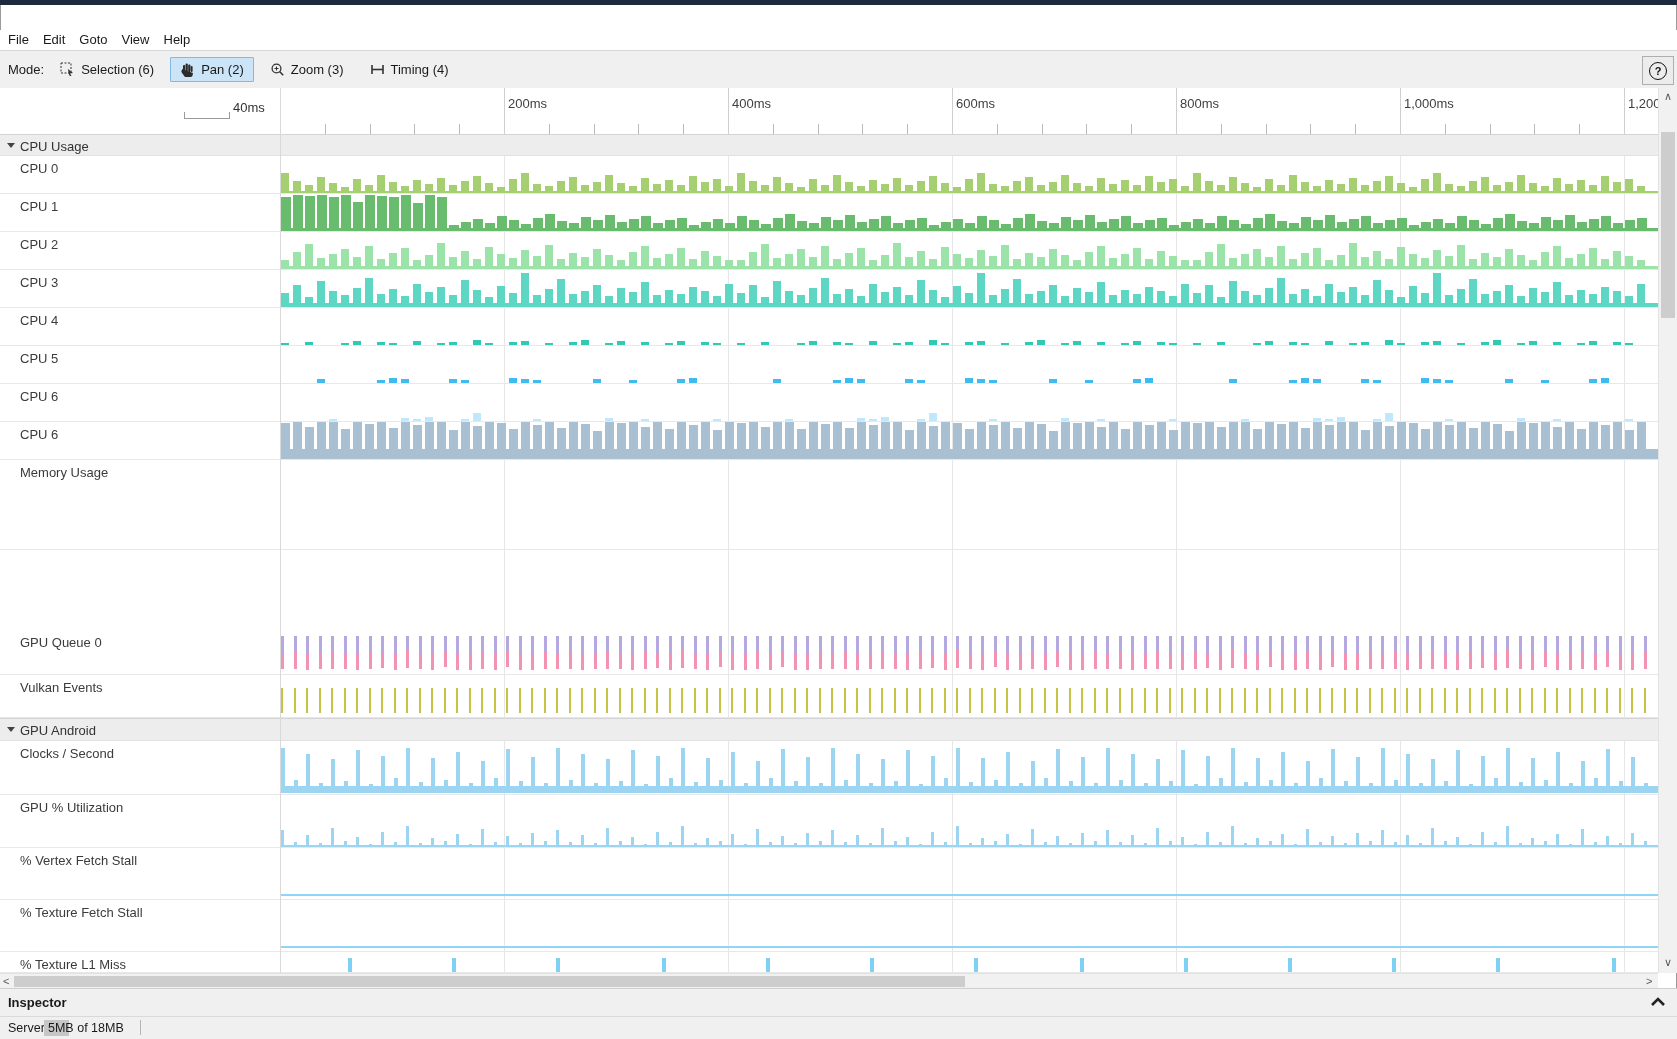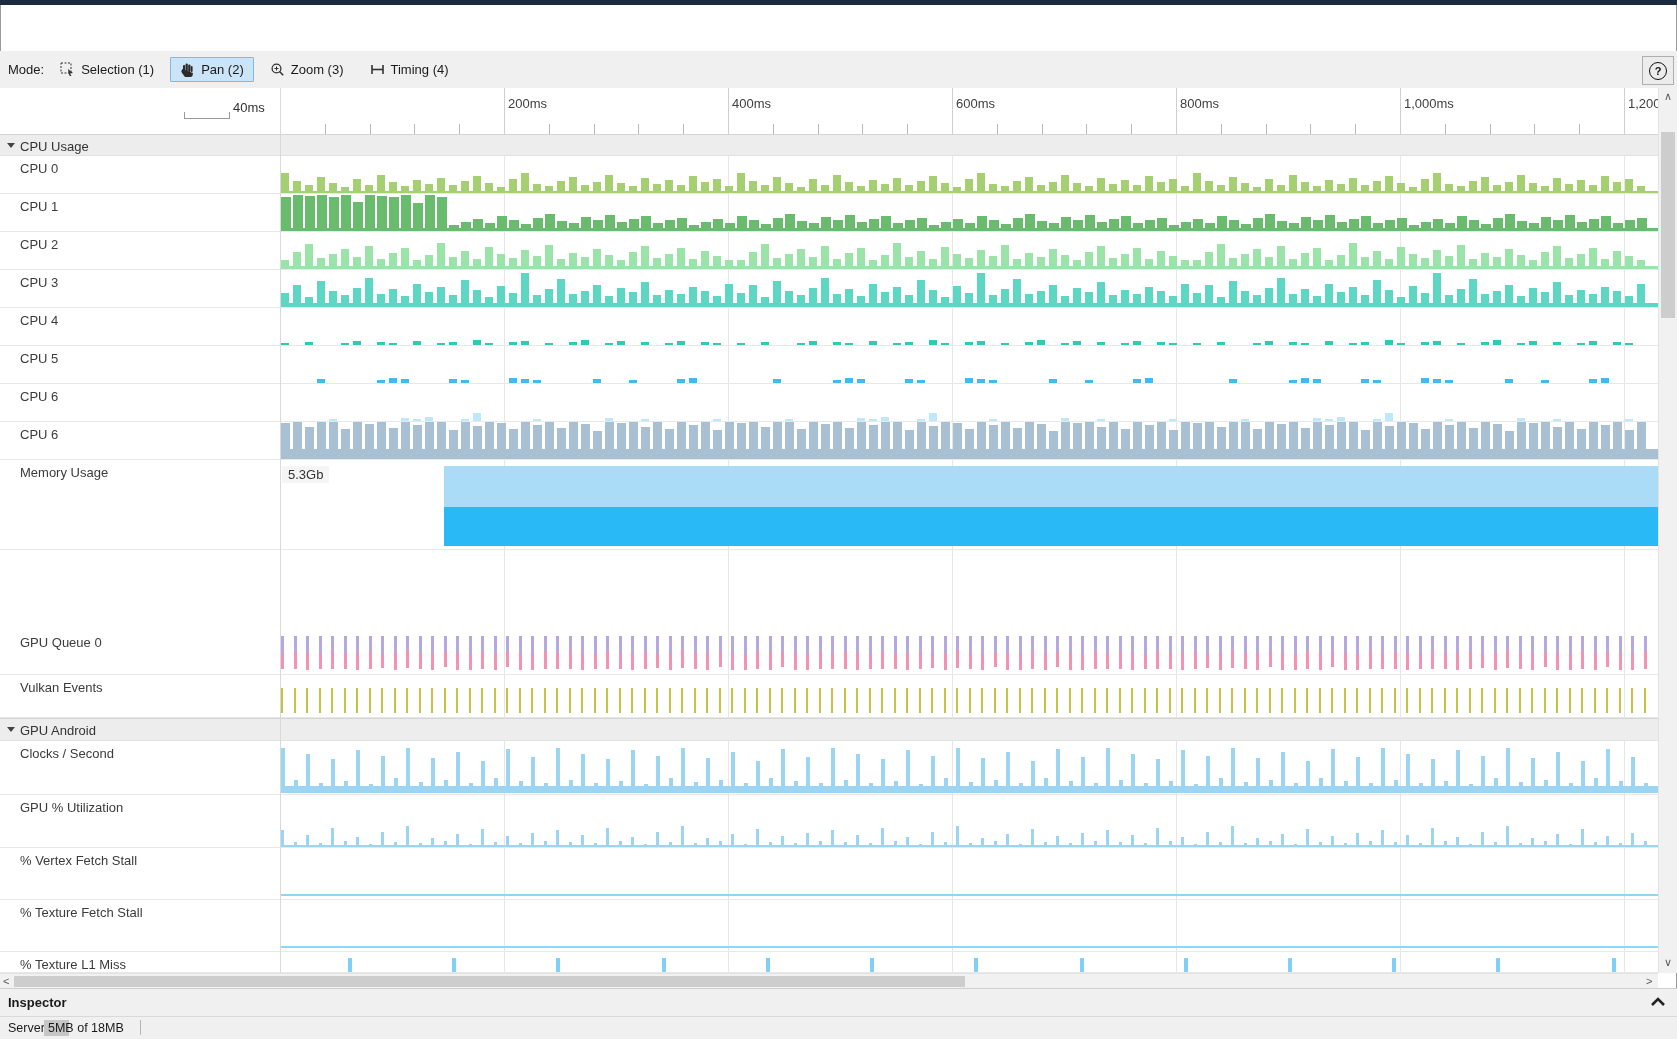--- a/index.html
+++ b/index.html
@@ -65,30 +65,33 @@
   .progress-text{position:absolute;left:4px;top:1px;font-size:12.5px;color:#1a1a1a;white-space:nowrap;}
   .status-sep{left:140px;top:3px;width:1px;height:15px;background:#b5b5b5;}
 </style>
 </head>
 <body>
 
 <div class="app">
 
   <div class="abs top-strip"></div>
 
+  <div class="abs menubar">
+    <div class="menubar-inner" id="menu-items"><span class="menu-item">File</span><span class="menu-item">Edit</span><span class="menu-item">Goto</span><span class="menu-item">View</span><span class="menu-item">Help</span></div>
+  </div>
 
   <div class="abs toolbar">
     <div class="tb-row" id="toolbar-row">
       <span>Mode:</span>
     <div class="tb-btn">
           <span class="tb-icon"><svg width="15" height="15">
               <rect x="1" y="1" width="10" height="10" fill="none" stroke="#333" stroke-dasharray="2,1.5"></rect>
               <polygon points="8,7 13,11 10,11.5 11.5,14 9.8,14 8.6,11.6" fill="#333"></polygon>
             </svg></span>
-          <span>Selection (1)</span>
+          <span>Selection (6)</span>
         </div>
         <div class="tb-btn active">
           <span class="tb-icon"><svg width="15" height="15">
               <g fill="#2b2b2b">
                 <rect x="3" y="3" width="2.2" height="7" rx="1"></rect>
                 <rect x="5.6" y="1.5" width="2.2" height="8.5" rx="1"></rect>
                 <rect x="8.2" y="2.5" width="2.2" height="7.5" rx="1"></rect>
                 <rect x="10.6" y="4" width="2" height="6" rx="1"></rect>
                 <path d="M2 8 q-1.5 1 0 3 l3 4 h6 q2 -1 2 -4 l-11 -4 z"></path>
               </g>
@@ -919,25 +922,20 @@
           <div class="bar" style="left: 1297px; top: 7px; width: 9px; height: 20px; background: rgb(169, 192, 210);"></div>
           <div class="bar" style="left: 1309px; top: -4px; width: 9px; height: 31px; background: rgb(169, 192, 210);"></div>
           <div class="bar" style="left: 1321px; top: 3px; width: 9px; height: 24px; background: rgb(169, 192, 210);"></div>
           <div class="bar" style="left: 1333px; top: -6px; width: 9px; height: 33px; background: rgb(169, 192, 210);"></div>
           <div class="bar" style="left: 1345px; top: 8px; width: 9px; height: 19px; background: rgb(169, 192, 210);"></div>
           <div class="bar" style="left: 1357px; top: 0px; width: 9px; height: 27px; background: rgb(169, 192, 210);"></div>
         </div>
       </div>
       <div class="trow" style="top: 326px; height: 90px;">
         <div class="trow-label">Memory Usage</div>
-        <div class="tcontent">
-          <div class="mem-chip">5.3Gb</div>
-          <div class="bar" style="left: 164px; top: 6px; width: 1214px; height: 41px; background: rgb(171, 220, 247);"></div>
-          <div class="bar" style="left: 164px; top: 47px; width: 1214px; height: 39px; background: rgb(41, 185, 246);"></div>
-        </div>
       </div>
       <div class="trow" style="top: 496px; height: 45px;">
         <div class="trow-label">GPU Queue 0</div>
         <div class="tcontent">
           <div class="bar" style="left: 1px; top: 6px; width: 3px; height: 17px; background: rgb(181, 168, 224);"></div>
           <div class="bar" style="left: 1px; top: 23px; width: 3px; height: 16px; background: rgb(243, 146, 177);"></div>
           <div class="bar" style="left: 14px; top: 6px; width: 3px; height: 16px; background: rgb(181, 168, 224);"></div>
           <div class="bar" style="left: 14px; top: 22px; width: 3px; height: 17px; background: rgb(243, 146, 177);"></div>
           <div class="bar" style="left: 26px; top: 6px; width: 3px; height: 17px; background: rgb(181, 168, 224);"></div>
           <div class="bar" style="left: 26px; top: 23px; width: 3px; height: 17px; background: rgb(243, 146, 177);"></div>

